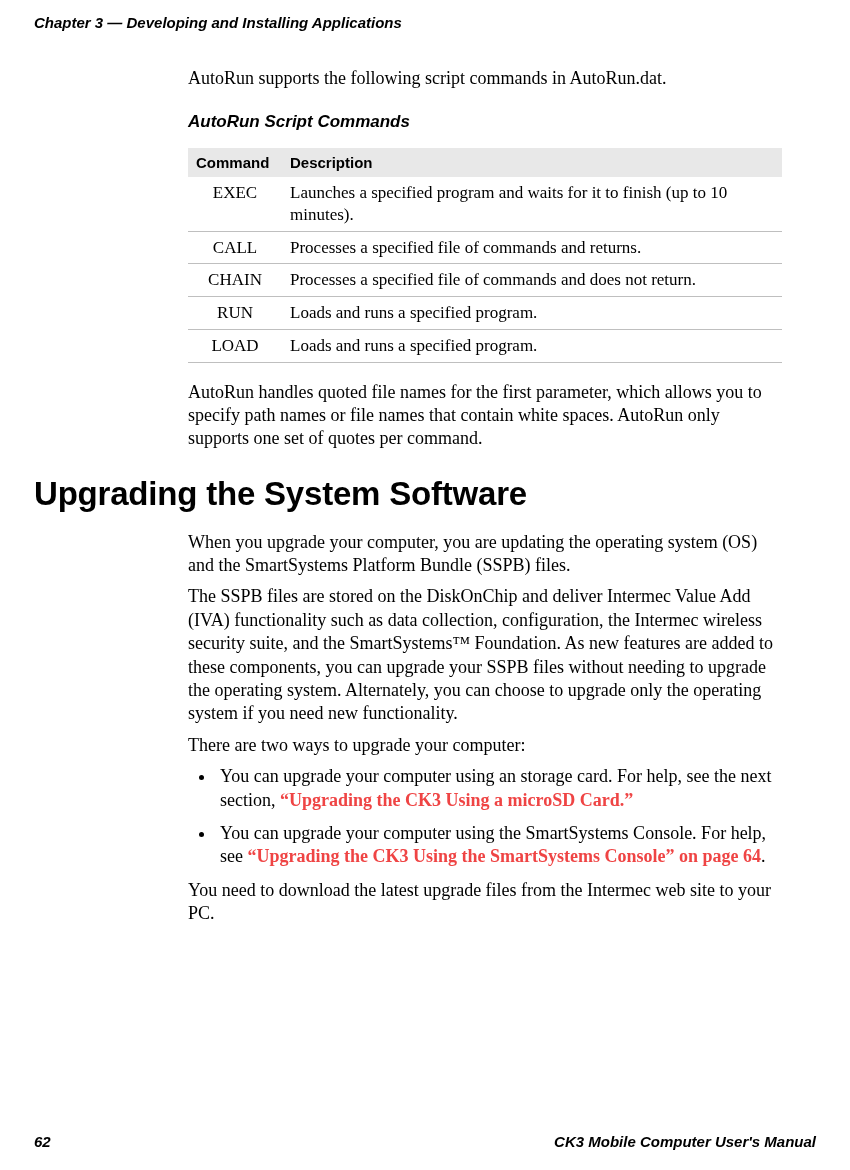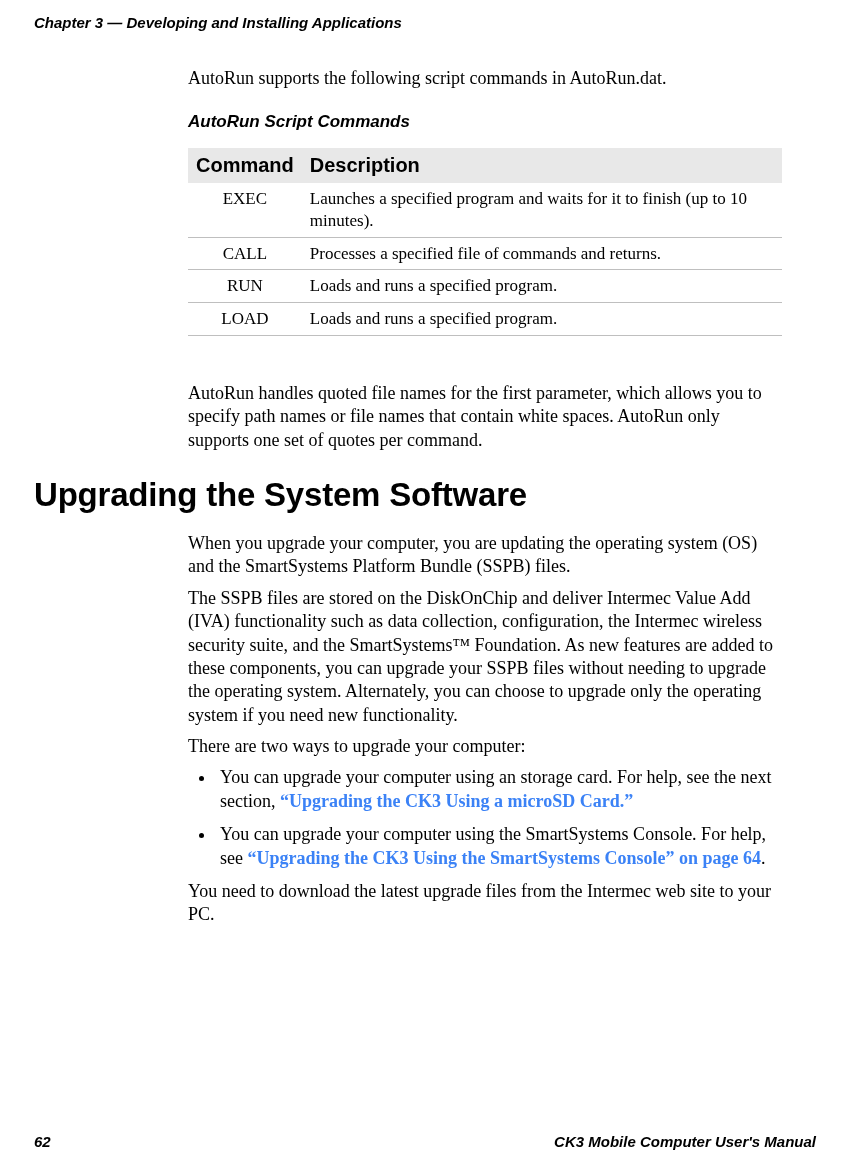--- a/index.html
+++ b/index.html
@@ -43,36 +43,36 @@
     }
     thead tr {
       background: #e8e8e8;
     }
     thead th {
       font-family: Arial, Helvetica, sans-serif;
       font-weight: bold;
       font-style: normal;
       text-align: left;
       padding: 6px 8px;
-      font-size: 20px;
+      font-size: 15px;
     }
     tbody td {
       border-bottom: 1px solid #bfbfbf;
       padding: 5px 8px;
       vertical-align: top;
       line-height: 1.28;
     }
     tbody td.cmd {
       width: 78px;
       text-align: center;
     }
     .para {
       font-size: 18px;
       line-height: 1.3;
-      margin-top: 46px;
+      margin-top: 18px;
     }
     .h1 {
       font-family: Arial, Helvetica, sans-serif;
       font-weight: bold;
       font-size: 33px;
       margin: 24px 0 0 34px;
       letter-spacing: -0.2px;
     }
     .body-para {
       font-size: 18px;
@@ -86,21 +86,21 @@
     }
     ul.bullets {
       margin: 8px 0 0 0;
       padding-left: 28px;
       list-style-type: disc;
       font-size: 18px;
       line-height: 1.3;
     }
     ul.bullets li { margin-bottom: 10px; padding-left: 4px; }
     .link {
-      color: #3b82f6;
+      color: #ef4444;
       font-weight: bold;
     }
     .footer {
       position: absolute;
       bottom: 20px;
       left: 34px;
       right: 34px;
       font-family: Arial, Helvetica, sans-serif;
       font-weight: bold;
       font-style: italic;
@@ -129,20 +129,24 @@
     <tbody>
       <tr>
         <td class="cmd">EXEC</td>
         <td>Launches a specified program and waits for it to finish (up to 10 minutes).</td>
       </tr>
       <tr>
         <td class="cmd">CALL</td>
         <td>Processes a specified file of commands and returns.</td>
       </tr>
       <tr>
+        <td class="cmd">CHAIN</td>
+        <td>Processes a specified file of commands and does not return.</td>
+      </tr>
+      <tr>
         <td class="cmd">RUN</td>
         <td>Loads and runs a specified program.</td>
       </tr>
       <tr>
         <td class="cmd">LOAD</td>
         <td>Loads and runs a specified program.</td>
       </tr>
     </tbody>
   </table>
 

